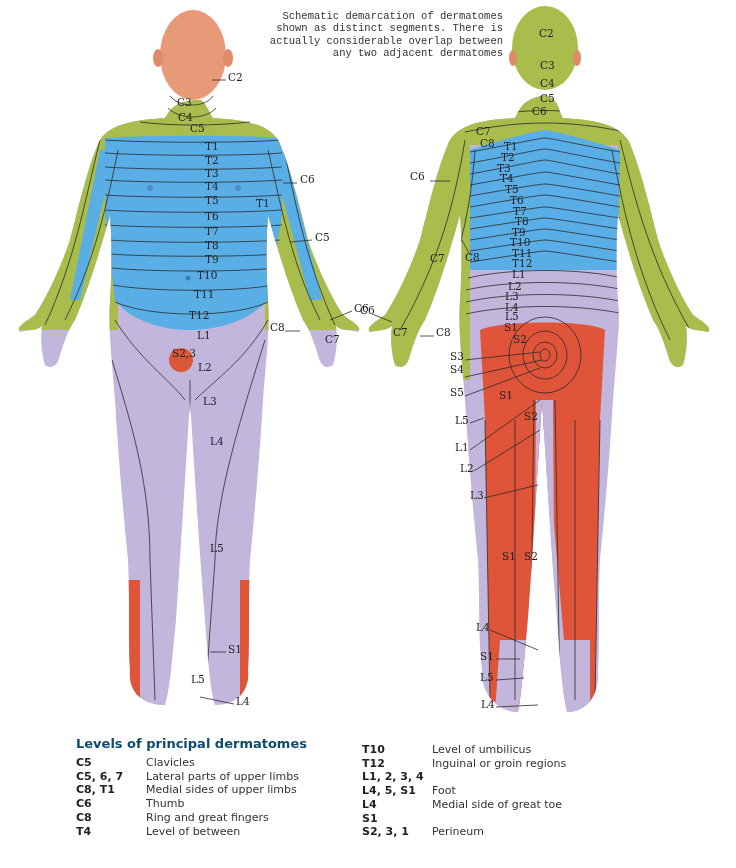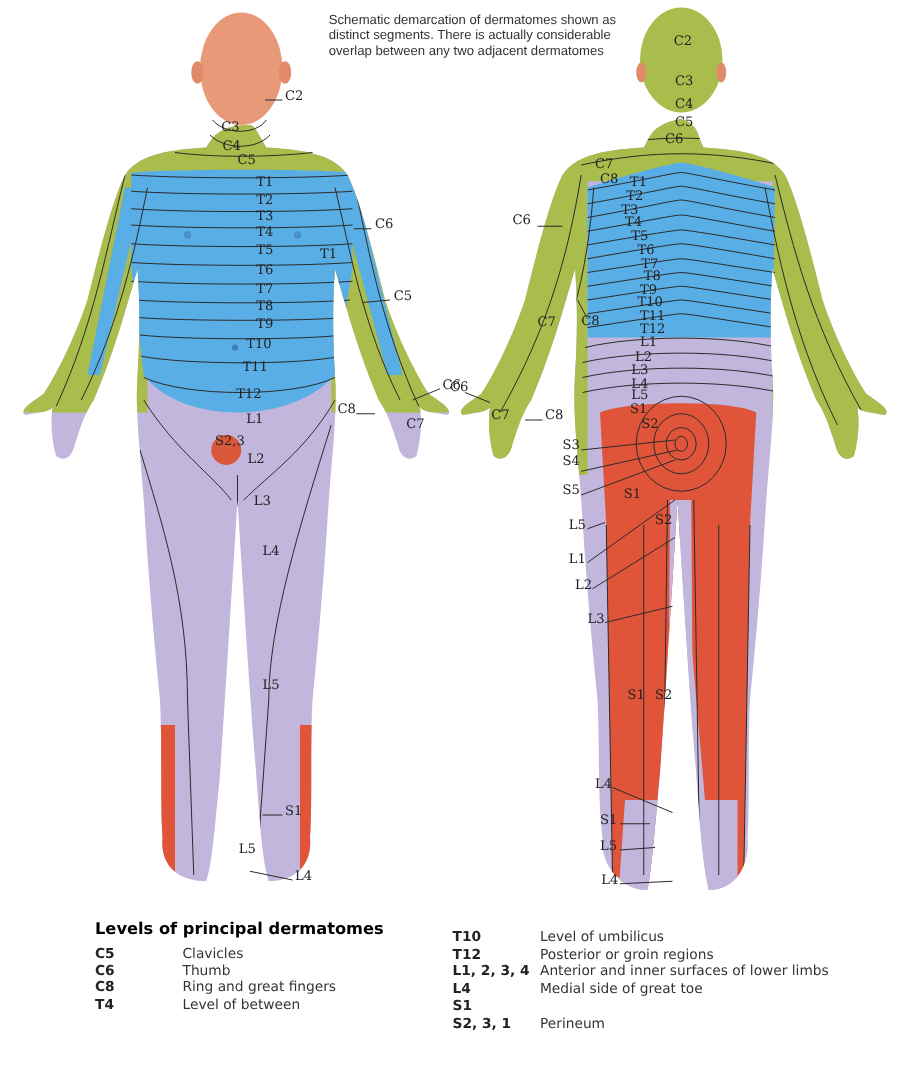--- a/index.html
+++ b/index.html
@@ -1,20 +1,20 @@
 <!DOCTYPE html>
 <html><head>
 <meta charset="utf-8">
 <style>
   html, body { margin:0; padding:0; background:#ffffff; }
   body { width:736px; height:868px; position:relative; overflow:hidden; font-family:"DejaVu Serif", serif; color:#222; }
   #figure { position:absolute; left:0; top:0; width:736px; height:730px; }
-  .caption { position:absolute; left:263px; top:10px; width:240px; font-family:Liberation Sans, sans-serif; font-size:10.5px; line-height:12.3px; color:#333; }
+  .caption { position:absolute; left:263px; top:10px; width:240px; font-family:Liberation Mono, monospace; font-size:10.5px; line-height:12.3px; color:#333;text-align:right; }
   .lbl { position:absolute; font-family:"DejaVu Serif", serif; font-size:10.5px; color:#222; white-space:nowrap; line-height:11px; }
-  .legend-title { position:absolute; left:76px; top:736px; font-family:"DejaVu Sans", sans-serif; font-weight:bold; font-size:13px; color:#000000; }
+  .legend-title { position:absolute; left:76px; top:736px; font-family:"DejaVu Sans", sans-serif; font-weight:bold; font-size:13px; color:#0c4a6e; }
   .legend-col { position:absolute; top:755px; font-family:"DejaVu Sans", sans-serif; font-size:11px; line-height:13.7px; }
   .legend-col.left { left:76px; top:756px; }
   .legend-col.right { left:362px; top:743px; }
   .legend-row { display:flex; }
   .legend-row .k { font-weight:bold; width:70px; flex:0 0 70px; color:#222; }
   .legend-row .v { color:#333; }
 </style>
 </head>
 <body>
 
@@ -263,44 +263,55 @@
     </div>
 </div>
 
 <div class="legend-title">Levels of principal dermatomes</div>
 <div class="legend-col left" id="legend-left">
     <div class="legend-row">
       <span class="k">C5</span>
       <span class="v">Clavicles</span>
     </div>
     <div class="legend-row">
+      <span class="k">C5, 6, 7</span>
+      <span class="v">Lateral parts of upper limbs</span>
+    </div>
+    <div class="legend-row">
+      <span class="k">C8, T1</span>
+      <span class="v">Medial sides of upper limbs</span>
+    </div>
+    <div class="legend-row">
       <span class="k">C6</span>
       <span class="v">Thumb</span>
     </div>
     <div class="legend-row">
       <span class="k">C8</span>
       <span class="v">Ring and great fingers</span>
     </div>
     <div class="legend-row">
       <span class="k">T4</span>
       <span class="v">Level of between</span>
     </div>
   </div>
 <div class="legend-col right" id="legend-right">
     <div class="legend-row">
       <span class="k">T10</span>
       <span class="v">Level of umbilicus</span>
     </div>
     <div class="legend-row">
       <span class="k">T12</span>
-      <span class="v">Posterior or groin regions</span>
+      <span class="v">Inguinal or groin regions</span>
     </div>
     <div class="legend-row">
       <span class="k">L1, 2, 3, 4</span>
-      <span class="v">Anterior and inner surfaces of lower limbs</span>
+    </div>
+    <div class="legend-row">
+      <span class="k">L4, 5, S1</span>
+      <span class="v">Foot</span>
     </div>
     <div class="legend-row">
       <span class="k">L4</span>
       <span class="v">Medial side of great toe</span>
     </div>
     <div class="legend-row">
       <span class="k">S1</span>
     </div>
     <div class="legend-row">
       <span class="k">S2, 3, 1</span>

